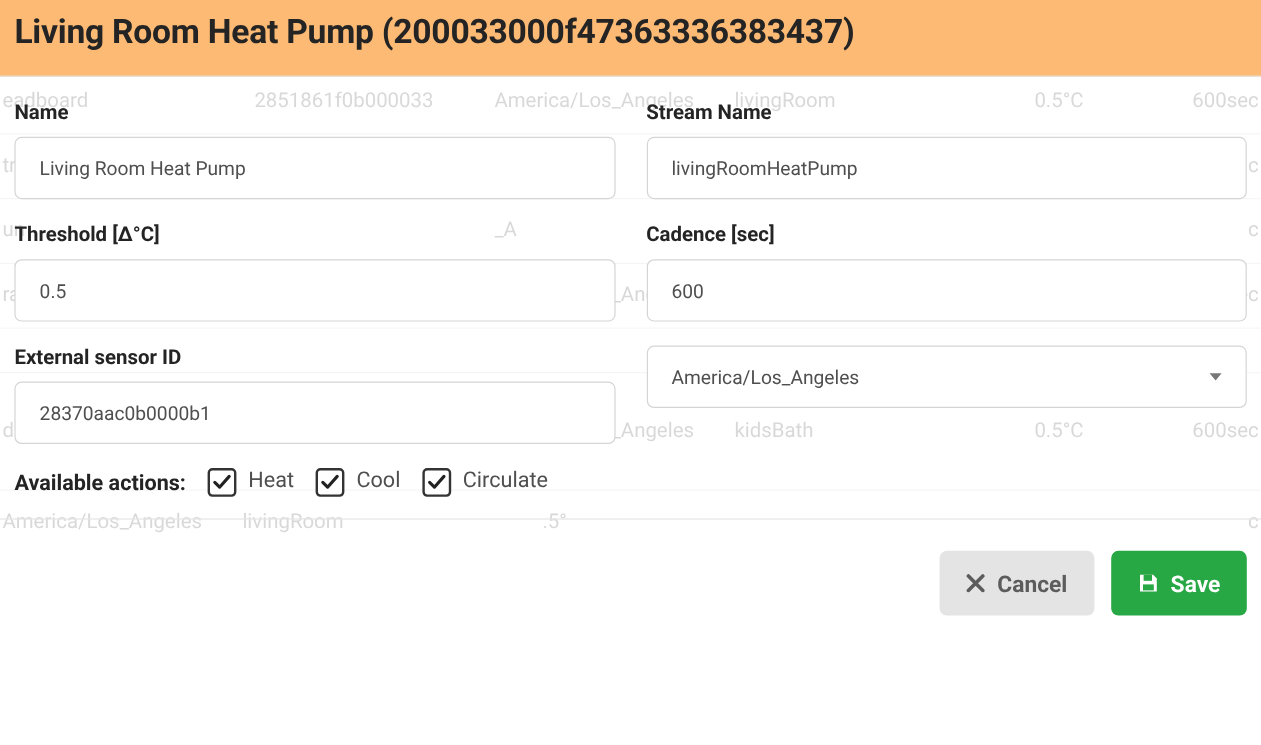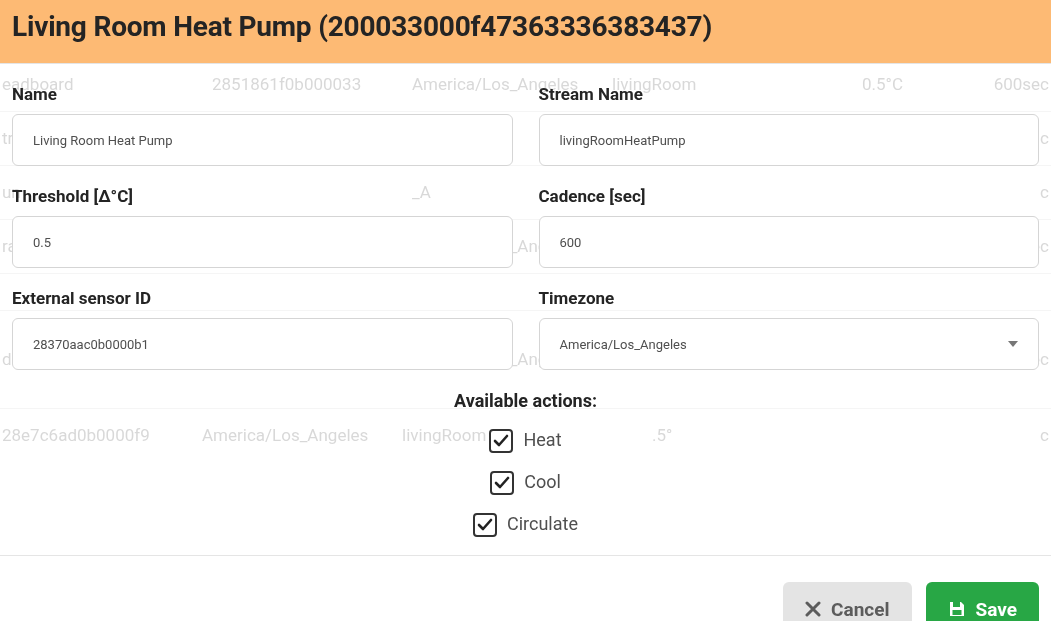--- a/index.html
+++ b/index.html
@@ -64,21 +64,21 @@
       font-size: 17px;
       font-weight: 700;
       color: #242424;
       margin-bottom: 10px;
     }
     .form-input, .form-select-wrap {
       height: 52px;
       border: 1px solid #d5d5d5;
       border-radius: 6px;
       padding: 0 20px;
-      font-size: 13px;
+      font-size: 16px;
       color: #4f4f4f;
       background: #fff;
       outline: none;
       font-family: inherit;
     }
     .form-select-wrap {
       display: flex;
       align-items: center;
       justify-content: space-between;
       cursor: pointer;
@@ -88,21 +88,20 @@
       width: 0; height: 0;
       border-left: 5px solid transparent;
       border-right: 5px solid transparent;
       border-top: 6px solid #777;
     }
     .actions-row {
       display: flex;
       align-items: center;
       gap: 18px;
       margin-top: 6px;
-      flex-direction: column;
     }
     .actions-label {
       font-size: 18px;
       font-weight: 700;
       color: #242424;
     }
     .checkbox-group {
       display: flex;
       align-items: flex-start;
       gap: 10px;
@@ -208,21 +207,20 @@
   </div>
   <div class="bg-row" style="padding:40px 2px;">
     <div class="bg-col1">ds Bath</div>
     <div class="bg-col2">28b63aac0b0000e8</div>
     <div class="bg-col3">America/Los_Angeles</div>
     <div class="bg-col4">kidsBath</div>
     <div class="bg-col5">0.5°C</div>
     <div class="bg-col6">600sec</div>
   </div>
   <div class="bg-row" style="border-bottom:none;">
-    <div class="bg-col2">28e7c6ad0b0000f9</div>
     <div class="bg-col3">America/Los_Angeles</div>
     <div class="bg-col4">livingRoom</div>
     <div class="bg-col5">.5°</div>
     <div class="bg-col6">c</div>
   </div>
 </div>
 
 <div class="modal" style="background:transparent;">
   <div class="modal-header" style="background:#fdba74;">
     <h1 class="modal-title">Living Room Heat Pump (200033000f47363336383437)</h1>
@@ -251,21 +249,20 @@
         <input class="form-input" value="600" style="">
       </div>
     </div>
 
     <div class="form-row">
       <div class="form-col">
         <label class="form-label">External sensor ID</label>
         <input class="form-input" value="28370aac0b0000b1" style="">
       </div>
       <div class="form-col">
-        <label class="form-label">Timezone</label>
         <div class="form-select-wrap">
           <span class="select-value">America/Los_Angeles</span>
           <span class="caret"></span>
         </div>
       </div>
     </div>
 
     <div class="actions-row">
       <span class="actions-label">Available actions:</span>
 

